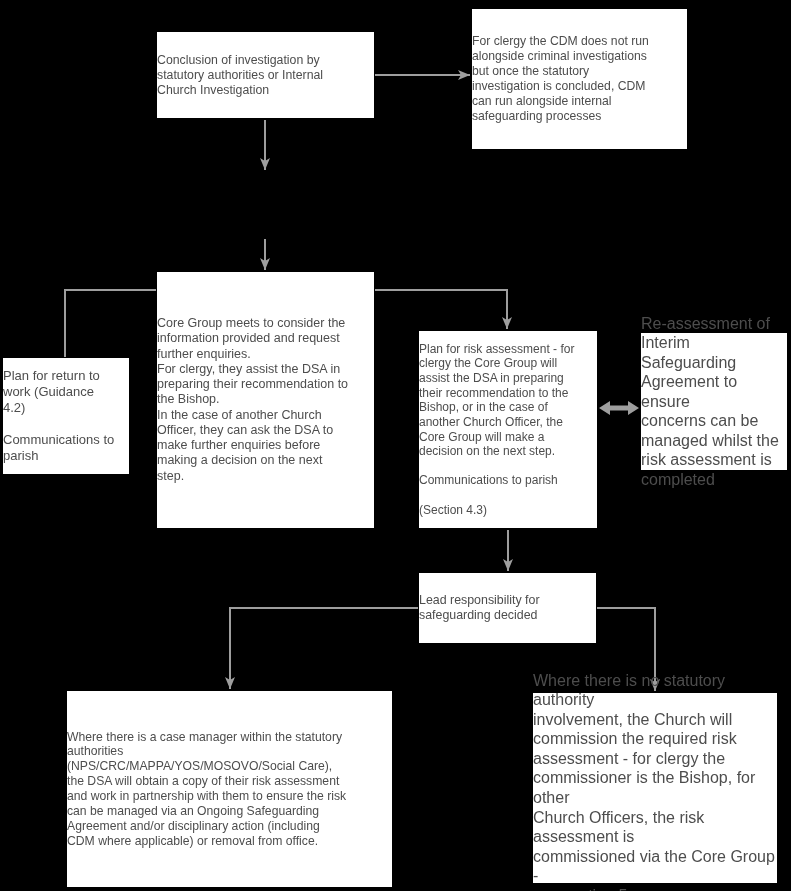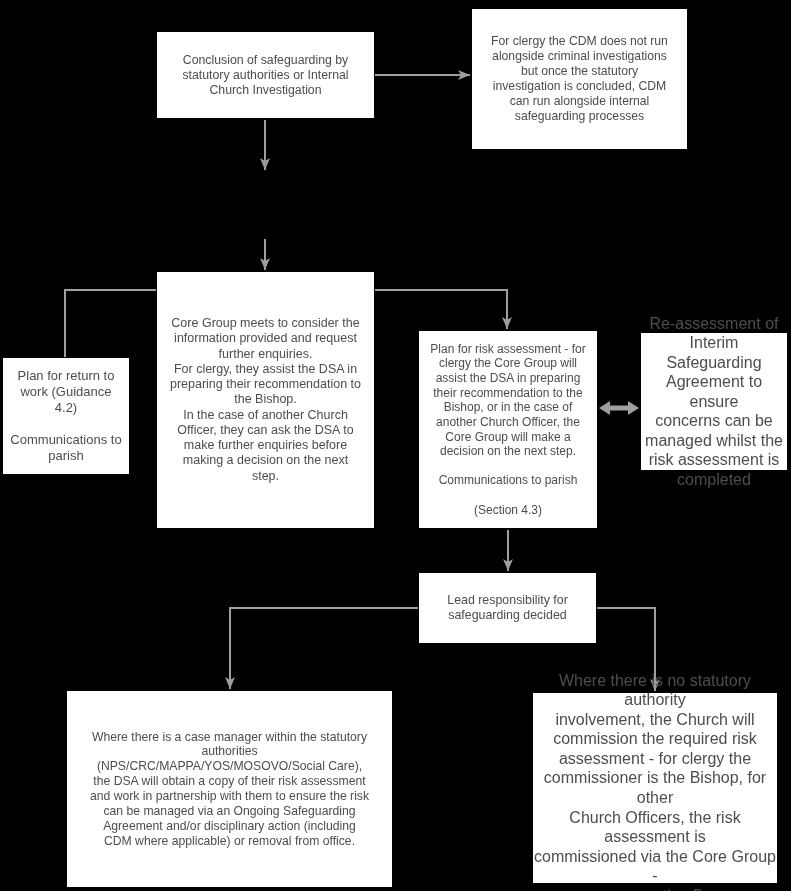--- a/index.html
+++ b/index.html
@@ -34,21 +34,20 @@
     border: 1px solid #000000;
     color: #4d4d4d;
     display: flex;
     align-items: center;
     justify-content: center;
     line-height: 1.22;
   }
   .node-text {
     display: block;
     width: 100%;
-    text-align: center;
     white-space: pre-line;
   }
 </style>
 </head>
 <body>
 
 <div class="canvas">
 
   <svg class="connector-layer" width="791" height="891" viewBox="0 0 791 891" xmlns="http://www.w3.org/2000/svg">
     <defs>
@@ -61,21 +60,21 @@
     <polyline class="edge" points="265,239 265,270" marker-end="url(#ah)"></polyline>
     <polyline class="edge" points="156,290 65,290 65,370" marker-end="url(#ah)"></polyline>
     <polyline class="edge" points="375,290 507,290 507,329" marker-end="url(#ah)"></polyline>
     <polyline class="edge" points="508,530 508,571" marker-end="url(#ah)"></polyline>
     <polyline class="edge" points="418,608 230,608 230,689" marker-end="url(#ah)"></polyline>
     <polyline class="edge" points="597,608 655,608 655,691" marker-end="url(#ah)"></polyline>
     <polygon fill="#9e9e9e" points="599,408 610,401 610,405.4 628,405.4 628,401 639,408 628,415 628,410.6 610,410.6 610,415"></polygon>
   </svg>
 
   <div class="node" style="left:156px;top:31px;width:219px;height:88px;font-size:12.3px">
-    <span class="node-text">Conclusion of safeguarding by
+    <span class="node-text">Conclusion of investigation by
 statutory authorities or Internal
 Church Investigation</span>
   </div>
 
   <div class="node" style="left:471px;top:8px;width:217px;height:142px;font-size:12.2px">
     <span class="node-text">For clergy the CDM does not run
 alongside criminal investigations
 but once the statutory
 investigation is concluded, CDM
 can run alongside internal

